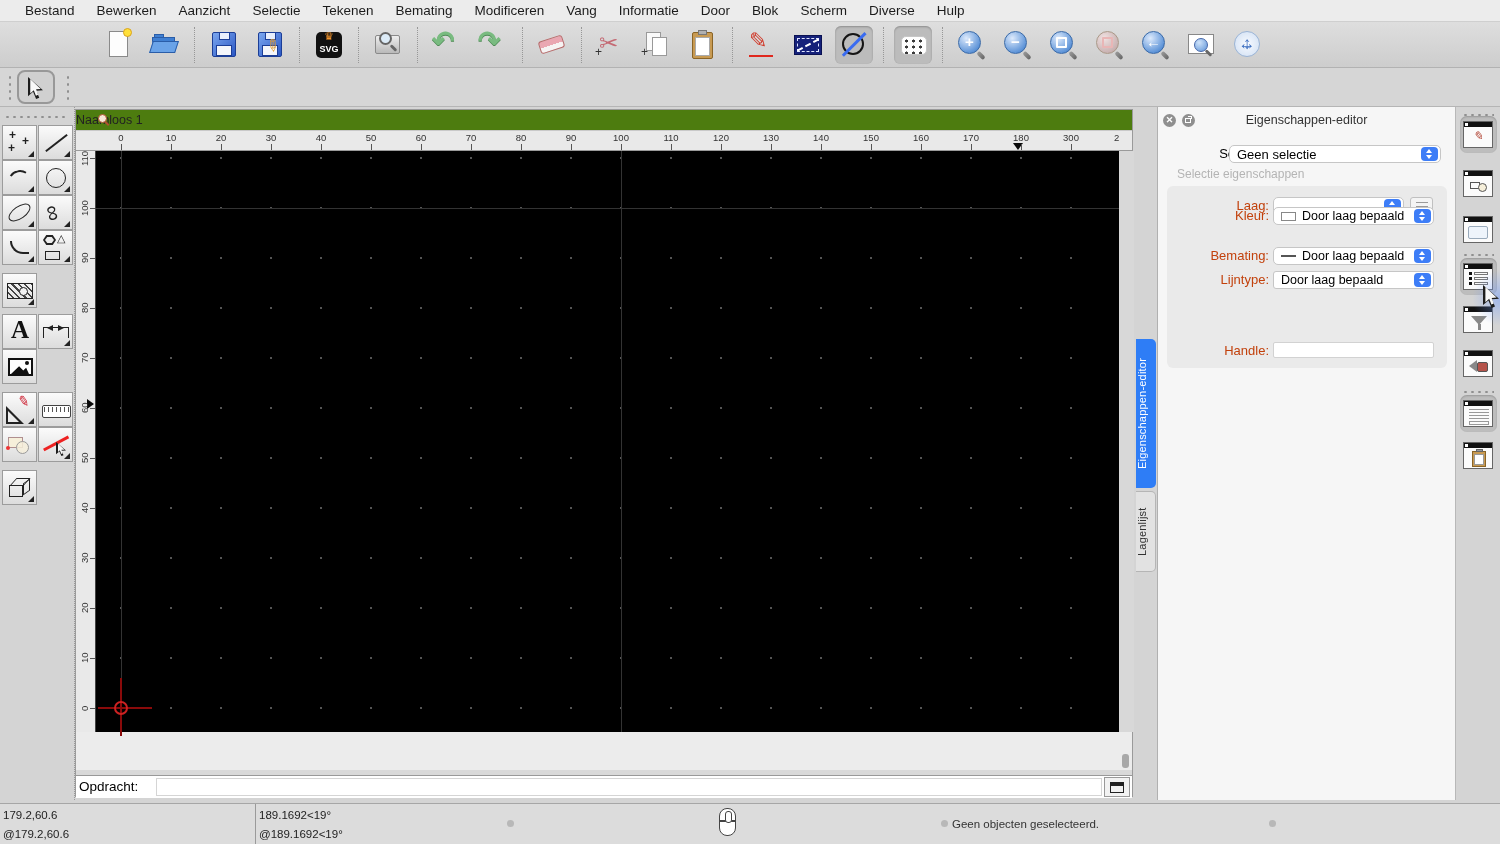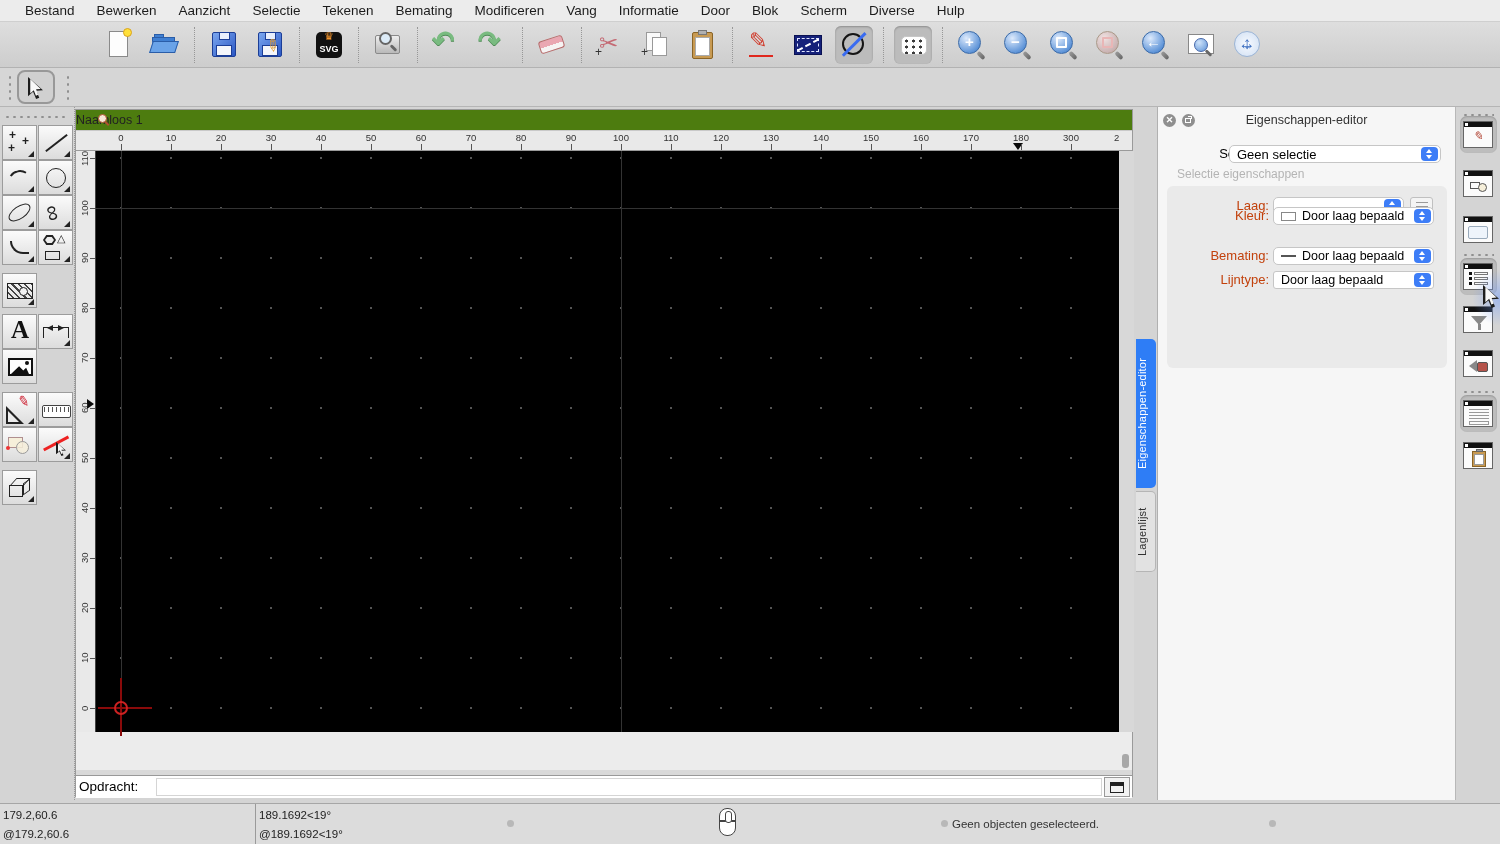--- a/index.html
+++ b/index.html
@@ -624,20 +624,24 @@
         <span class="stepper"></span>
       </span>
     </div>
     <div class="prow" style="top:164px;">
       <span class="plabel">Lijntype:</span>
       <span class="dd" style="left:115px;width:161px;border-radius:3px;">
         <span>Door laag bepaald</span>
         <span class="stepper"></span>
       </span>
     </div>
+    <div class="prow" style="top:235px;">
+      <span class="plabel">Handle:</span>
+      <span class="tf" style="left:115px;width:161px;"></span>
+    </div>
   </div>
 
   <div class="strip">
     <span class="abs dots-h" style="left:6px;top:6px;width:32px;"></span>
     <span class="sp pressed" style="top:9px;">
         <span class="wicon">
           <i style="left:9px;top:7px;font-size:12px;color:#b04030;">✎</i>
         </span>
       </span>
     <span class="sp" style="top:58px;">

